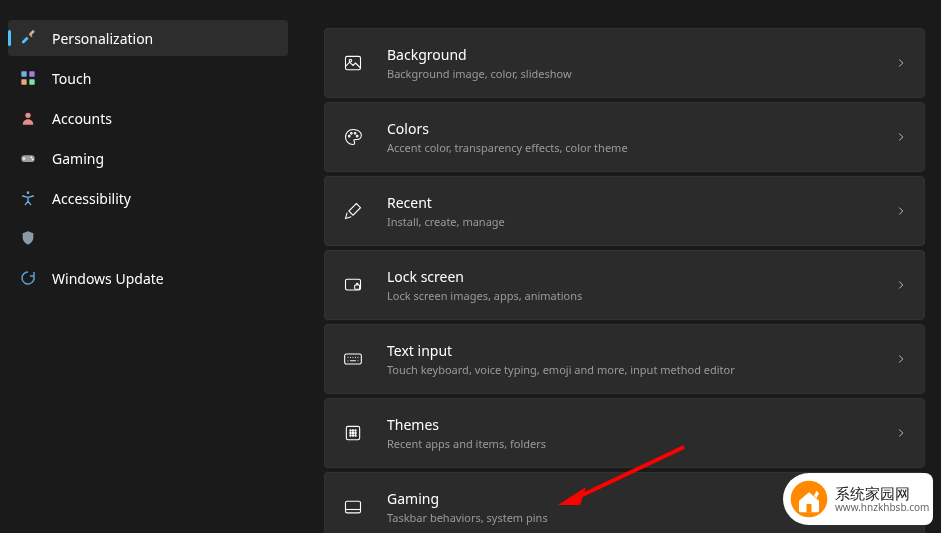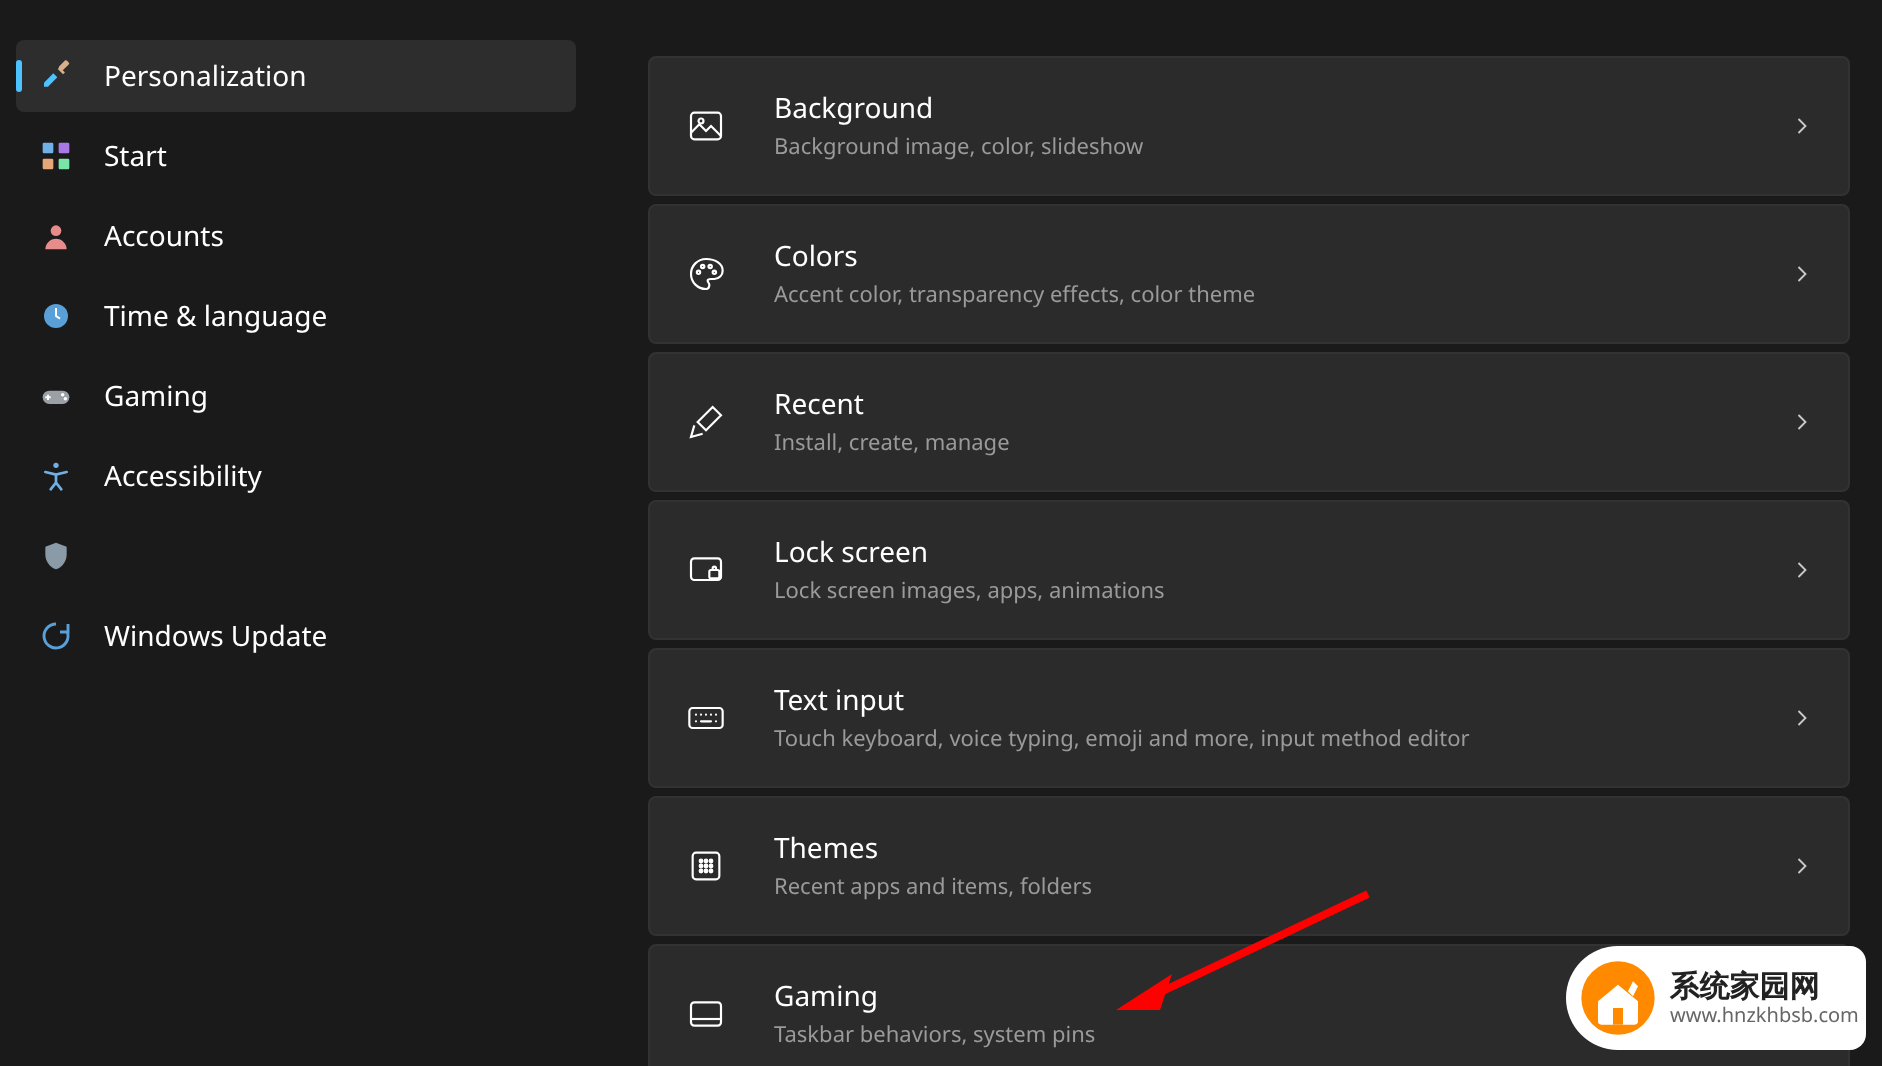--- a/index.html
+++ b/index.html
@@ -129,21 +129,21 @@
     height: 40px;
     display: flex;
     align-items: center;
     justify-content: center;
   }
   .wm-text {
     display: flex;
     flex-direction: column;
     line-height: 1.1;
   }
-  .wm-cn { font-size: 15px; color: #222; font-weight: 700; }
+  .wm-cn { font-size: 15px; color: #222; font-weight: 400; }
   .wm-url { font-size: 10px; color: #666; }
 </style>
 </head>
 <body>
 
 <nav class="sidebar">
 
   <div class="sidebar-item selected">
     <span class="sidebar-icon">
       <svg viewBox="0 0 24 24">
@@ -157,42 +157,33 @@
 
   <div class="sidebar-item">
     <span class="sidebar-icon">
       <svg viewBox="0 0 24 24">
           <rect x="2" y="2" width="8" height="8" rx="1" fill="#6fb1e6"></rect>
           <rect x="14" y="2" width="8" height="8" rx="1" fill="#a879e6"></rect>
           <rect x="2" y="14" width="8" height="8" rx="1" fill="#e6a879"></rect>
           <rect x="14" y="14" width="8" height="8" rx="1" fill="#79e6a8"></rect>
         </svg>
     </span>
-    <span>Start</span>
+    <span>Touch</span>
   </div>
 
   <div class="sidebar-item">
     <span class="sidebar-icon">
       <svg viewBox="0 0 24 24">
           <circle cx="12" cy="8" r="4" fill="#e78b8b"></circle>
           <path d="M4 22c0-4.4 3.6-8 8-8s8 3.6 8 8" fill="#e78b8b"></path>
         </svg>
     </span>
     <span>Accounts</span>
   </div>
 
-  <div class="sidebar-item">
-    <span class="sidebar-icon">
-      <svg viewBox="0 0 24 24">
-          <circle cx="12" cy="12" r="9" fill="#5aa0d8"></circle>
-          <path d="M12 6v6l3 2" stroke="#fff" stroke-width="1.5" fill="none"></path>
-        </svg>
-    </span>
-    <span>Time &amp; language</span>
-  </div>
 
   <div class="sidebar-item">
     <span class="sidebar-icon">
       <svg viewBox="0 0 24 24">
           <rect x="2" y="8" width="20" height="10" rx="5" fill="#9aa0a6"></rect>
           <circle cx="17" cy="11" r="1.3" fill="#fff"></circle>
           <circle cx="19" cy="14" r="1.3" fill="#fff"></circle>
           <path d="M6 11v4M4 13h4" stroke="#fff" stroke-width="1.5"></path>
         </svg>
     </span>

